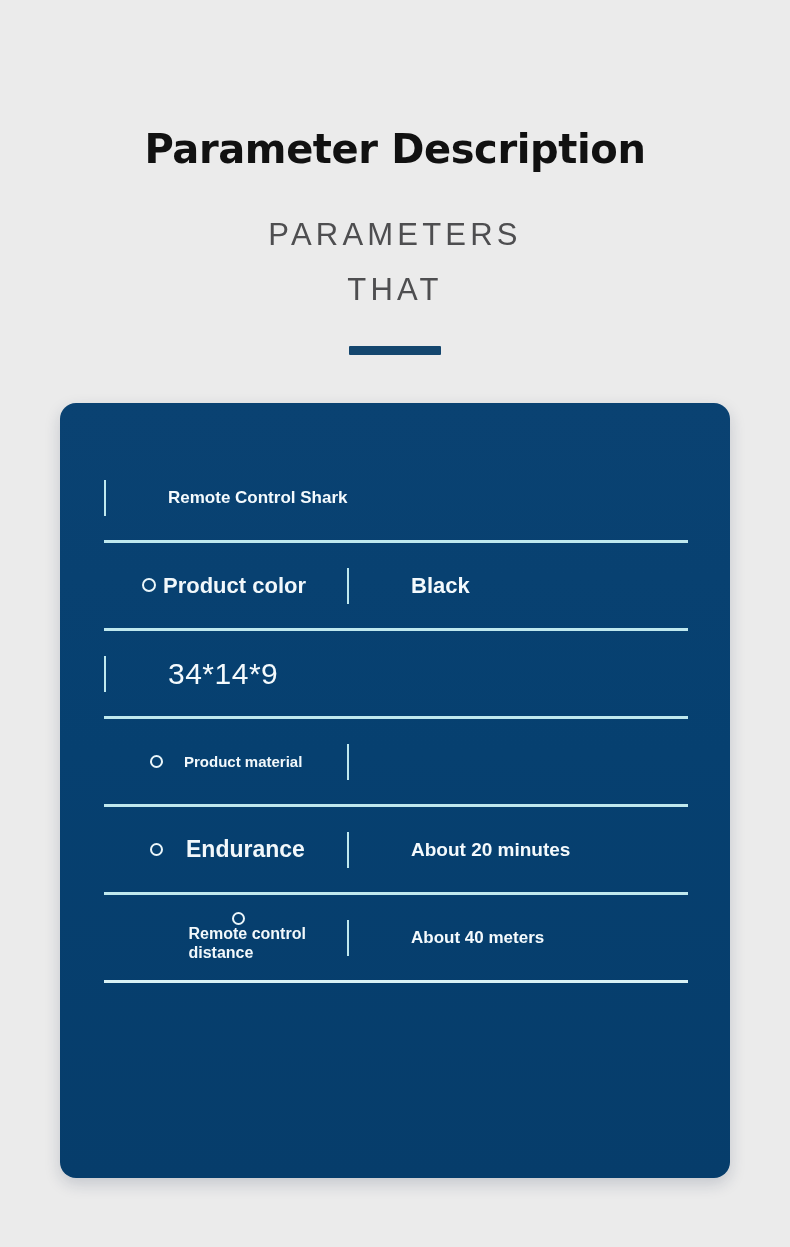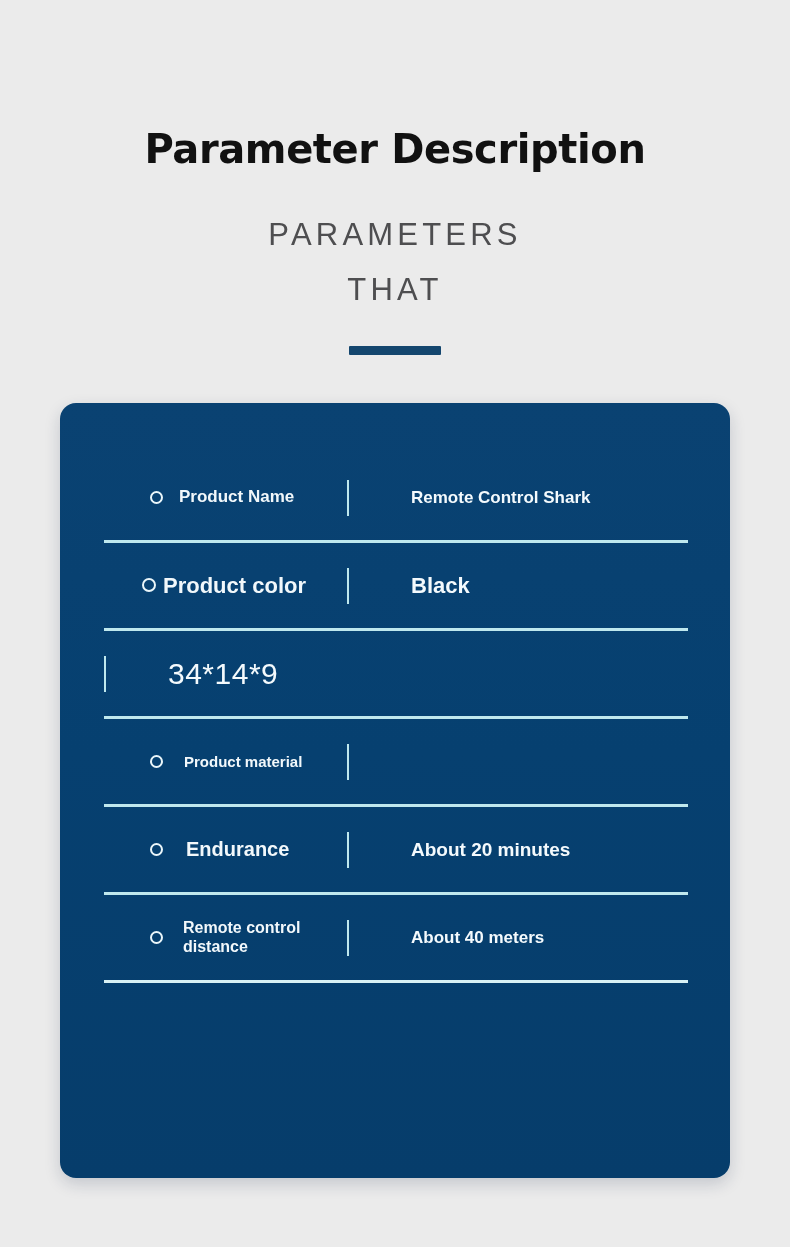--- a/index.html
+++ b/index.html
@@ -133,25 +133,25 @@
   .row-3 .row-label   { font-size: 20px; }
   .row-3 .row-value   { font-size: 30px; font-weight: normal; letter-spacing: 0.5px; }
 
   .row-4 .row-label-cell { padding-left: 46px; }
   .row-4 .bullet-icon { margin-right: 21px; }
   .row-4 .row-label   { font-size: 15px; }
   .row-4 .row-value   { font-size: 19px; }
 
   .row-5 .row-label-cell { padding-left: 46px; }
   .row-5 .bullet-icon { margin-right: 23px; }
-  .row-5 .row-label   { font-size: 20px; text-align: right; }
+  .row-5 .row-label   { font-size: 23px; text-align: right; }
   .row-5 .row-value   { font-size: 19px; }
 
   .row-6 { border-bottom: 3px solid #d8f1f5; }
-  .row-6 .row-label-cell { padding-left: 46px; }
+  .row-6 .row-label-cell { padding-left: 46px; flex-direction: column; }
   .row-6 .bullet-icon { margin-right: 20px; }
   .row-6 .row-label   { font-size: 16px; max-width: 120px; }
   .row-6 .row-value   { font-size: 17px; }
 </style>
 </head>
 <body>
 
 <div class="header">
   <h1 class="page-title">Parameter Description</h1>
 
@@ -160,24 +160,20 @@
     <span class="subtitle-line">THAT</span>
   </div>
 
   <div class="accent-bar"></div>
 </div>
 
 <div class="spec-card">
   <div class="spec-table">
 
     <div class="spec-row row-1">
-      <div class="row-label-cell">
-        <span class="bullet-icon"></span>
-        <span class="row-label">Product Name</span>
-      </div>
       <span class="divider"></span>
       <span class="row-value">Remote Control Shark</span>
     </div>
 
     <div class="spec-row row-2">
       <div class="row-label-cell">
         <span class="bullet-icon"></span>
         <span class="row-label">Product color</span>
       </div>
       <span class="divider"></span>

